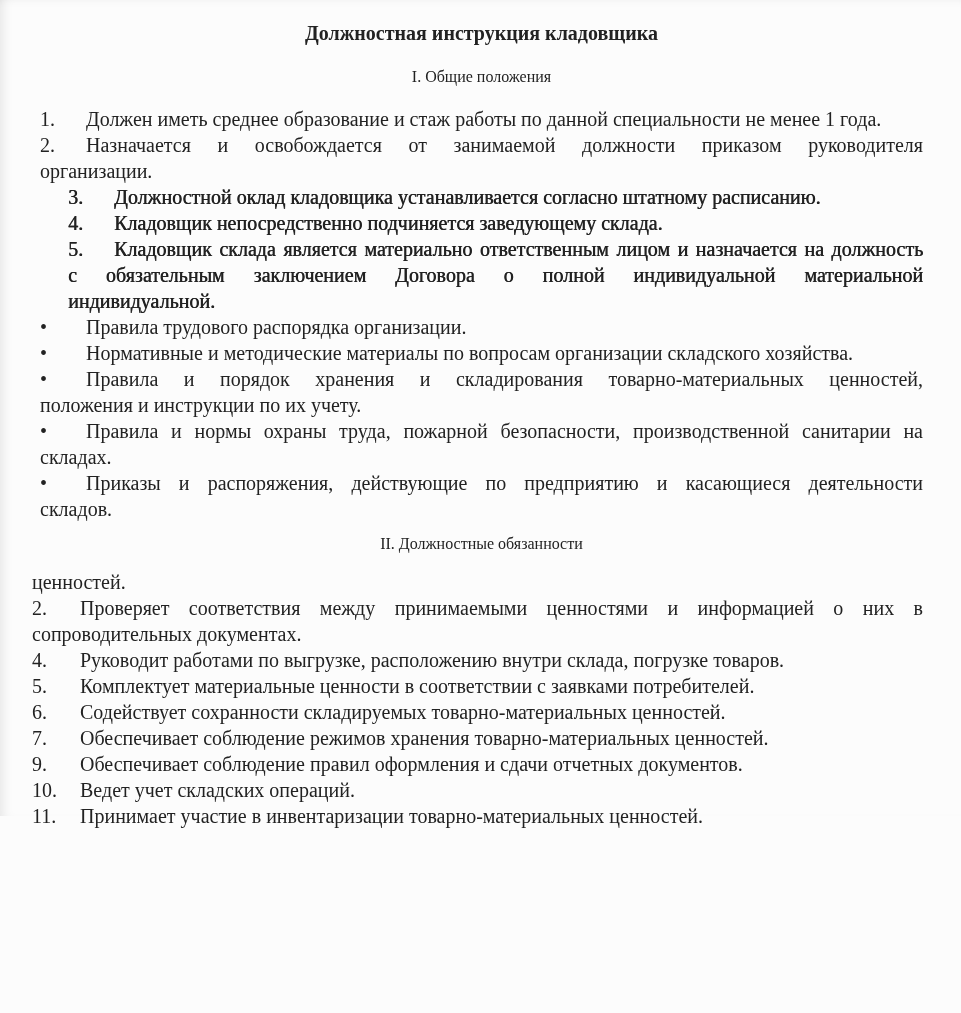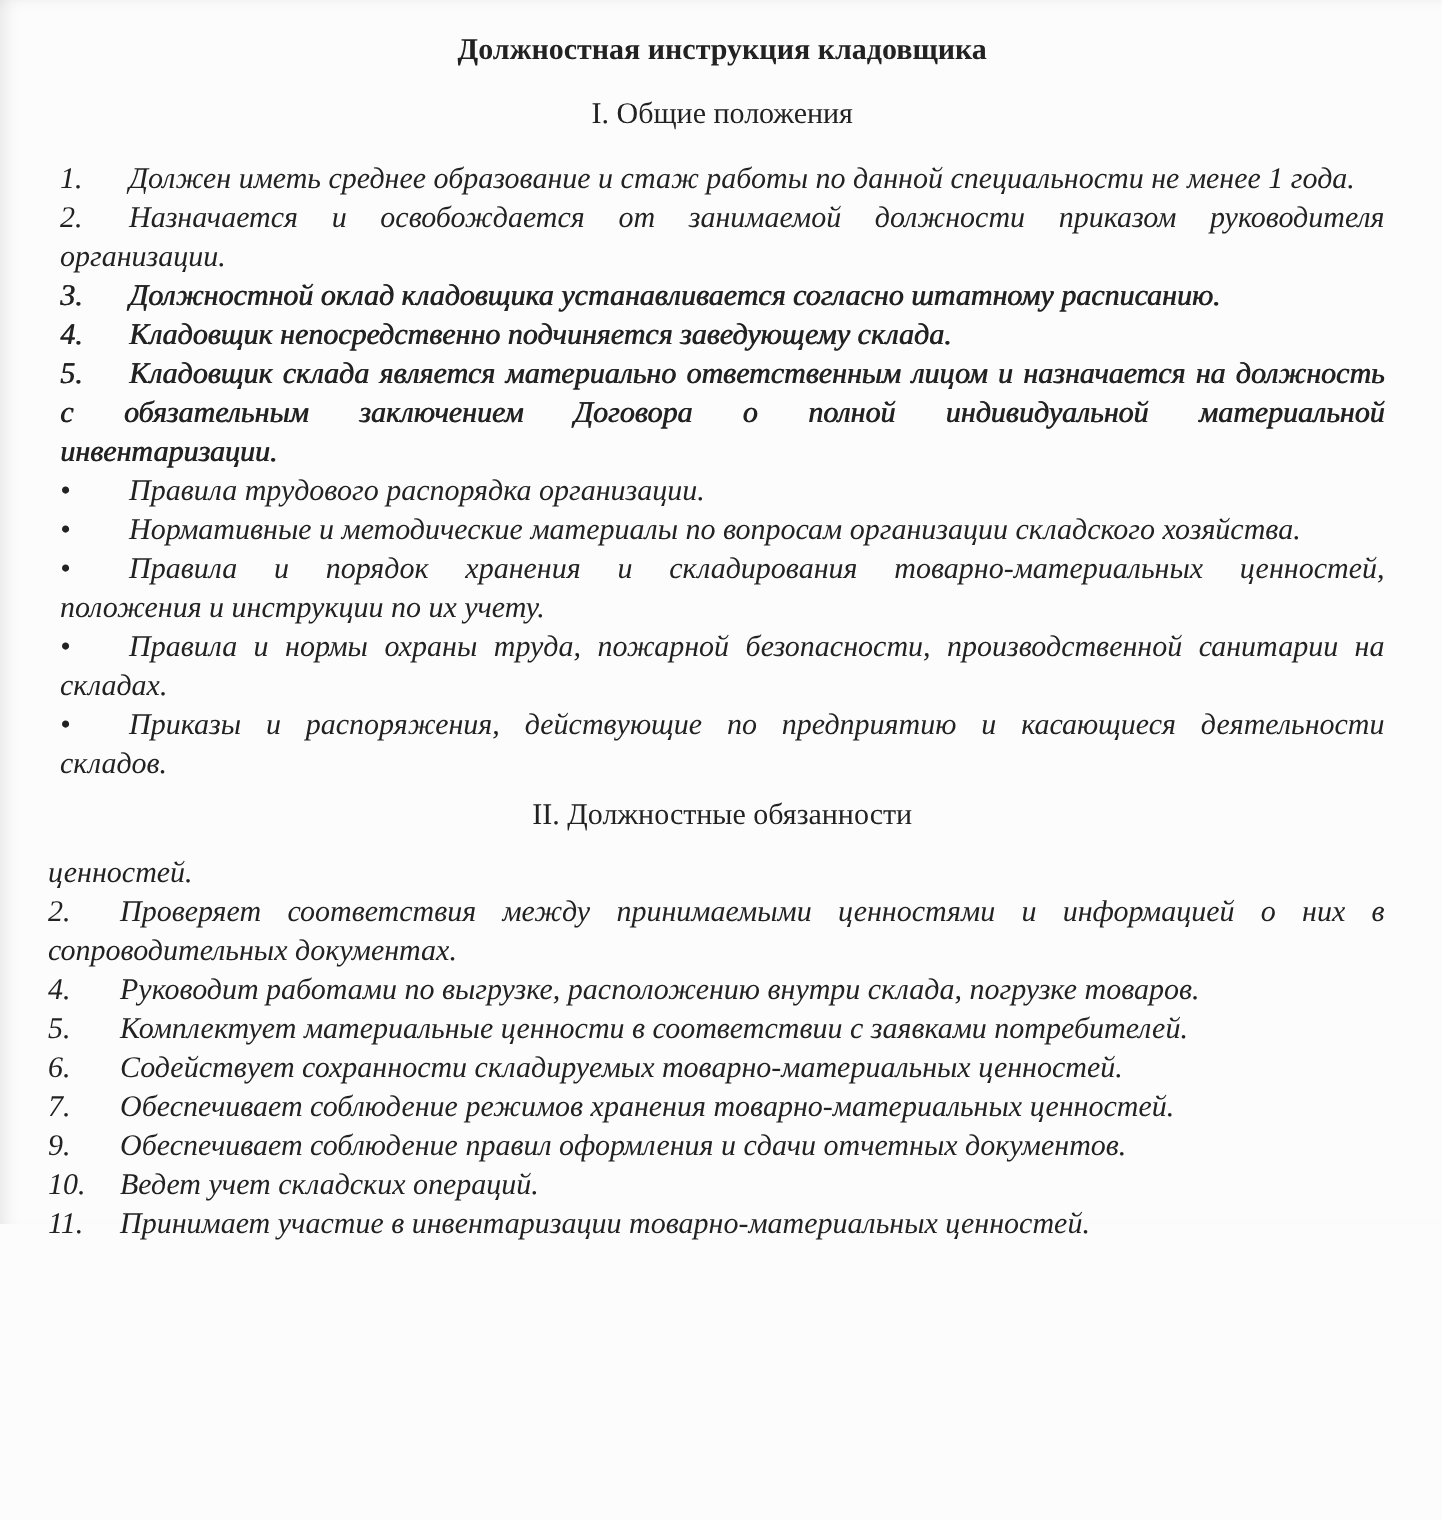--- a/index.html
+++ b/index.html
@@ -23,44 +23,44 @@
     line-height:26px;
   }
   .title{
     text-align:center;
     font-weight:bold;
     font-size:20px;
     line-height:27px;
   }
   .heading{
     text-align:center;
-    font-size:20px;
+    font-size:16px;
     line-height:27px;
   }
   .sec1 .heading{margin:16px 0 16px 0;}
   .sec2 .heading{margin:8px 0 12px 0;}
   .item{margin:0;}
   .line{
     text-align:justify;
-    font-style:italic;
   }
   .stretch{
     text-align-last:justify;
     -moz-text-align-last:justify;
   }
   .marker{
     display:inline-block;
     min-width:46px;
   }
   .sec2 .item{margin-left:-8px;}
   .sec2 .marker{min-width:48px;}
   .sec2 .item:first-child .marker{min-width:30px;}
   
   .semibold{
     text-shadow:0.5px 0 0 currentColor;
+    margin-left:28px;
   }
 </style>
 </head>
 <body>
 
 <div class="page">
 
   <div class="title">Должностная инструкция кладовщика</div>
 
   <section class="sec1">
@@ -75,21 +75,21 @@
         </div>
         <div class="item semibold">
           <div class="line"><span class="marker">3.</span><span>Должностной оклад кладовщика устанавливается согласно штатному расписанию.</span></div>
         </div>
         <div class="item semibold">
           <div class="line"><span class="marker">4.</span><span>Кладовщик непосредственно подчиняется заведующему склада.</span></div>
         </div>
         <div class="item semibold">
           <div class="line stretch"><span class="marker">5.</span><span>Кладовщик склада является материально ответственным лицом и назначается на должность</span></div>
           <div class="line stretch">с обязательным заключением Договора о полной индивидуальной материальной</div>
-          <div class="line">инвентаризации.</div>
+          <div class="line">индивидуальной.</div>
         </div>
         <div class="item">
           <div class="line"><span class="marker">•</span><span>Правила трудового распорядка организации.</span></div>
         </div>
         <div class="item">
           <div class="line"><span class="marker">•</span><span>Нормативные и методические материалы по вопросам организации складского хозяйства.</span></div>
         </div>
         <div class="item">
           <div class="line stretch"><span class="marker">•</span><span>Правила и порядок хранения и складирования товарно-материальных ценностей,</span></div>
           <div class="line">положения и инструкции по их учету.</div>

